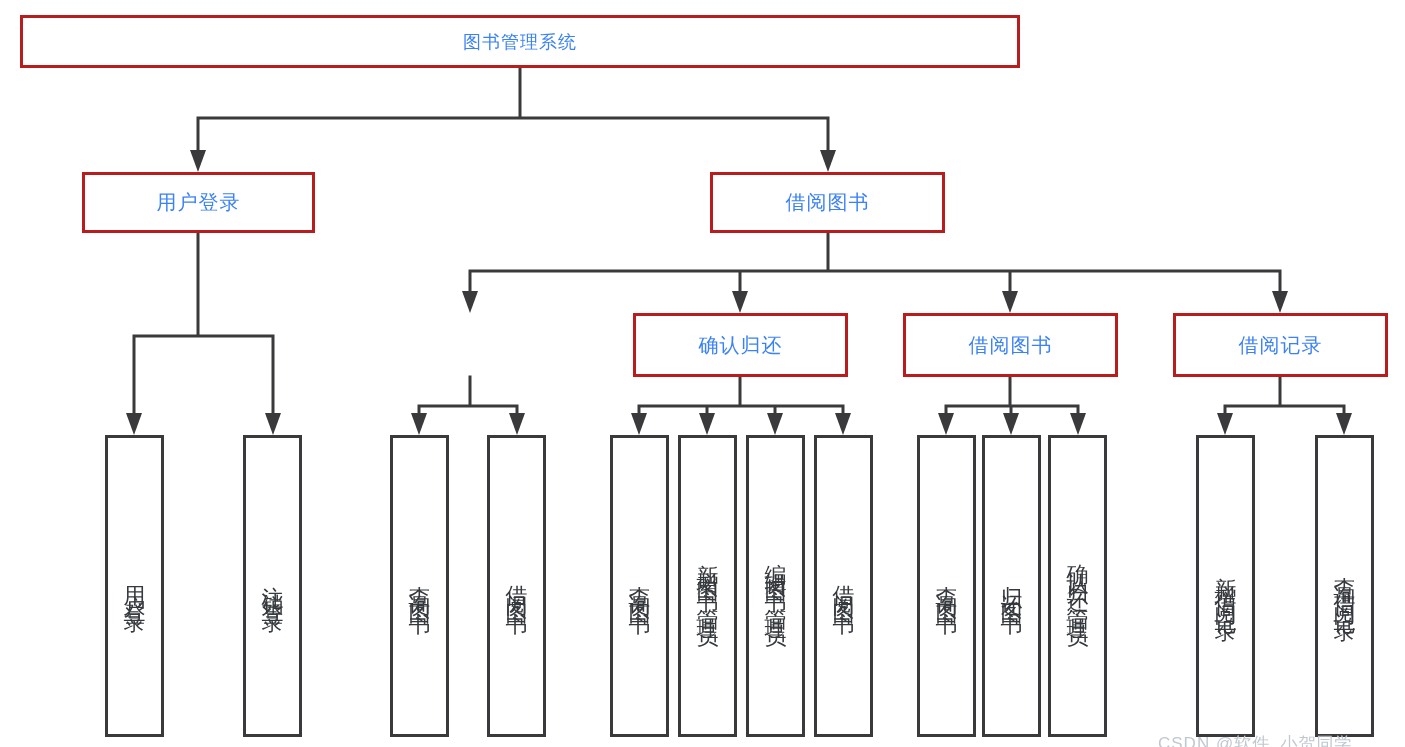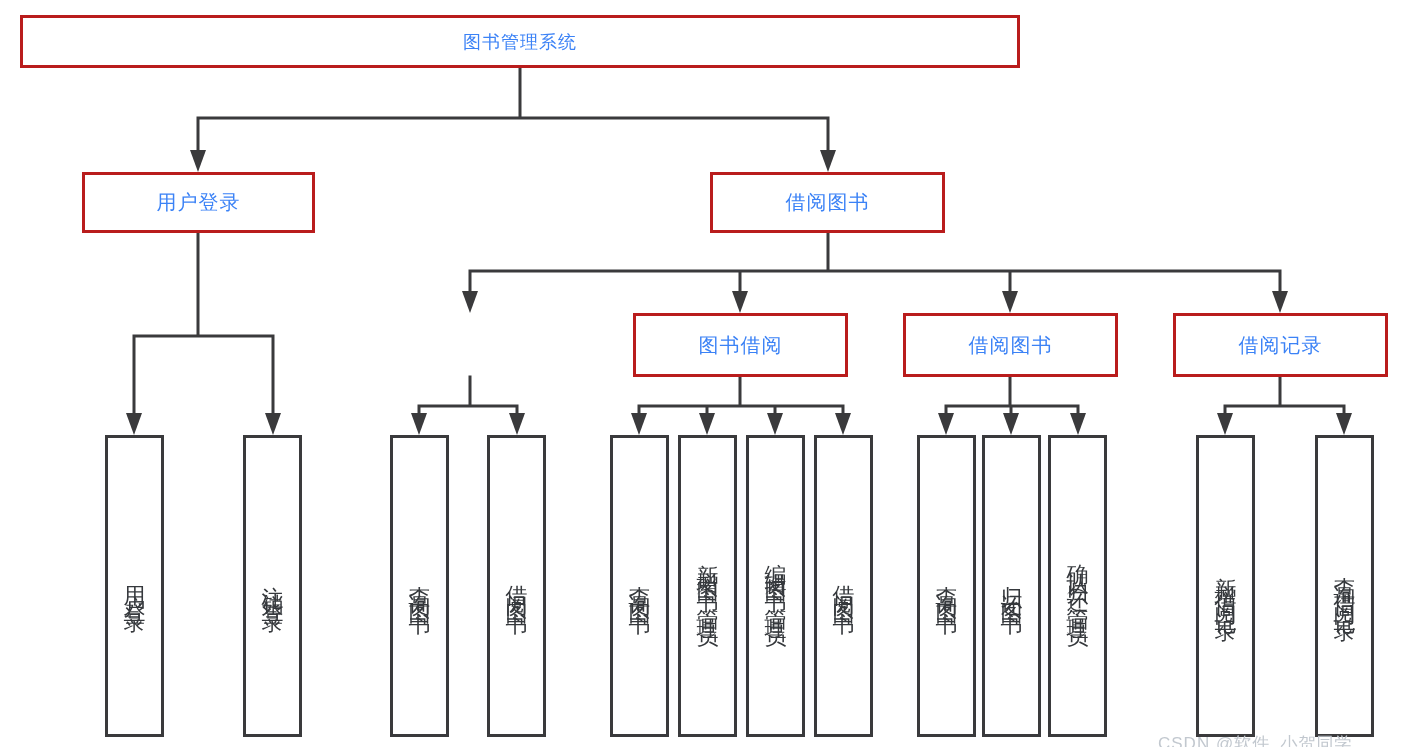--- a/index.html
+++ b/index.html
@@ -78,21 +78,21 @@
   </div>
 
   <div class="hbox" style="left:82px;top:172px;width:233px;height:61px">
     <span>用户登录</span>
   </div>
   <div class="hbox" style="left:710px;top:172px;width:235px;height:61px">
     <span>借阅图书</span>
   </div>
 
   <div class="hbox" style="left:633px;top:313px;width:215px;height:64px">
-    <span>图书借阅</span>
+    <span>确认归还</span>
   </div>
   <div class="hbox" style="left:903px;top:313px;width:215px;height:64px">
     <span>借阅图书</span>
   </div>
   <div class="hbox" style="left:1173px;top:313px;width:215px;height:64px">
     <span>借阅记录</span>
   </div>
 
   <div class="vbox" style="left:105px">
     <span>用户登录</span>

